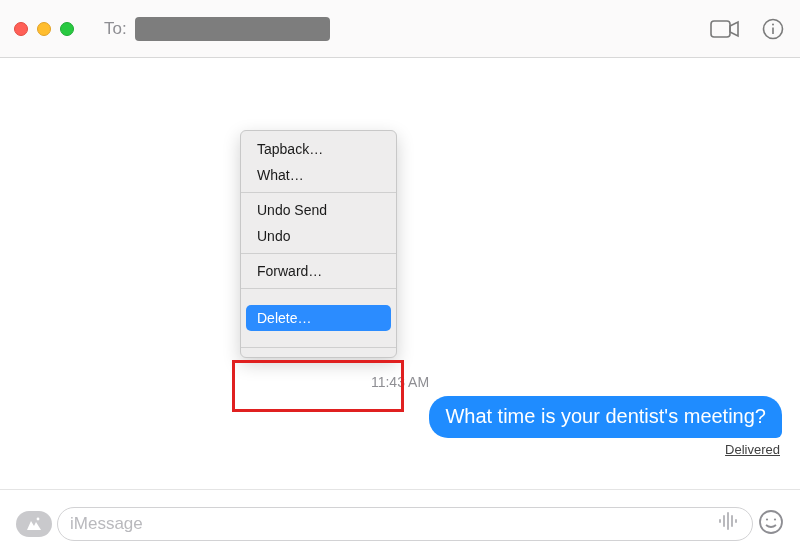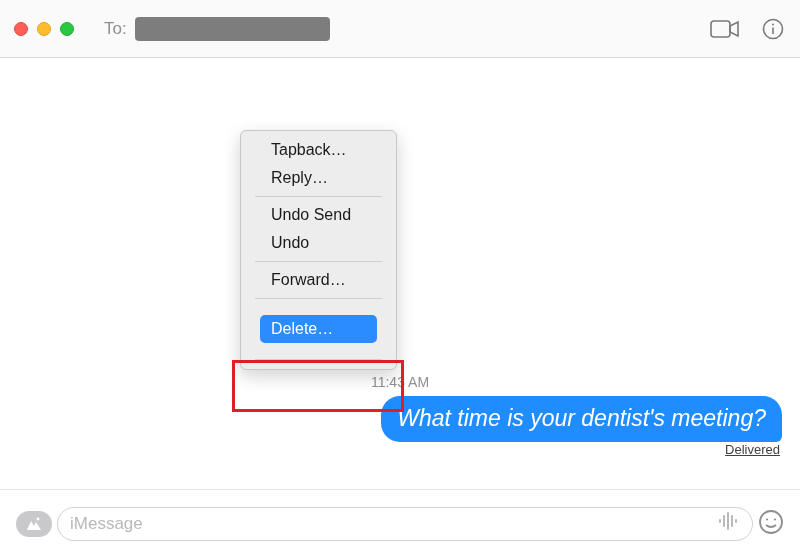--- a/index.html
+++ b/index.html
@@ -76,47 +76,46 @@
     font-size: 14px;
     color: #8e8e93;
   }
   .bubble-sent {
     position: absolute;
     top: 338px;
     right: 18px;
     max-width: 560px;
     background: #1f8cff;
     color: #ffffff;
-    font-size: 23px;
+    font-size: 20px;
     padding: 9px 16px 10px;
     border-radius: 19px;
     border-bottom-right-radius: 6px;
-    font-style: italic;
   }
   .delivered {
     position: absolute;
     top: 384px;
     right: 20px;
     font-size: 13px;
     color: #404040;
     text-decoration: underline;
   }
 
   
   .context-menu {
     position: absolute;
     top: 72px;
     left: 240px;
     width: 157px;
     background: #eeeded;
     border: 0.5px solid #c8c8c8;
     border-radius: 6px;
     box-shadow: 0 6px 18px rgba(0,0,0,0.18);
-    padding: 5px 14px;
-    font-size: 16px;
+    padding: 5px 0;
+    font-size: 14px;
     color: #1a1a1a;
   }
   .menu-item {
     padding: 5px 16px 5px 16px;
     cursor: default;
   }
   .menu-item.highlight {
     background: #2b8cff;
     color: #ffffff;
     border-radius: 5px;
@@ -205,21 +204,21 @@
 
 <div class="conversation">
   <div class="timestamp">11:43 AM</div>
   <div class="bubble-sent">
     <span>What time is your dentist's meeting?</span>
   </div>
   <div class="delivered">Delivered</div>
 
   <div class="context-menu" id="context-menu">
       <div class="menu-item">Tapback…</div>
-      <div class="menu-item">Reply…</div>
+      <div class="menu-item">What…</div>
       <div class="menu-sep"></div>
       <div class="menu-item">Undo Send</div>
       <div class="menu-item">Undo</div>
       <div class="menu-sep"></div>
       <div class="menu-item">Forward…</div>
       <div class="menu-sep"></div>
       <div class="menu-item highlight">Delete…</div>
       <div class="menu-sep"></div>
     </div>
   <div class="annotation-box"></div>

